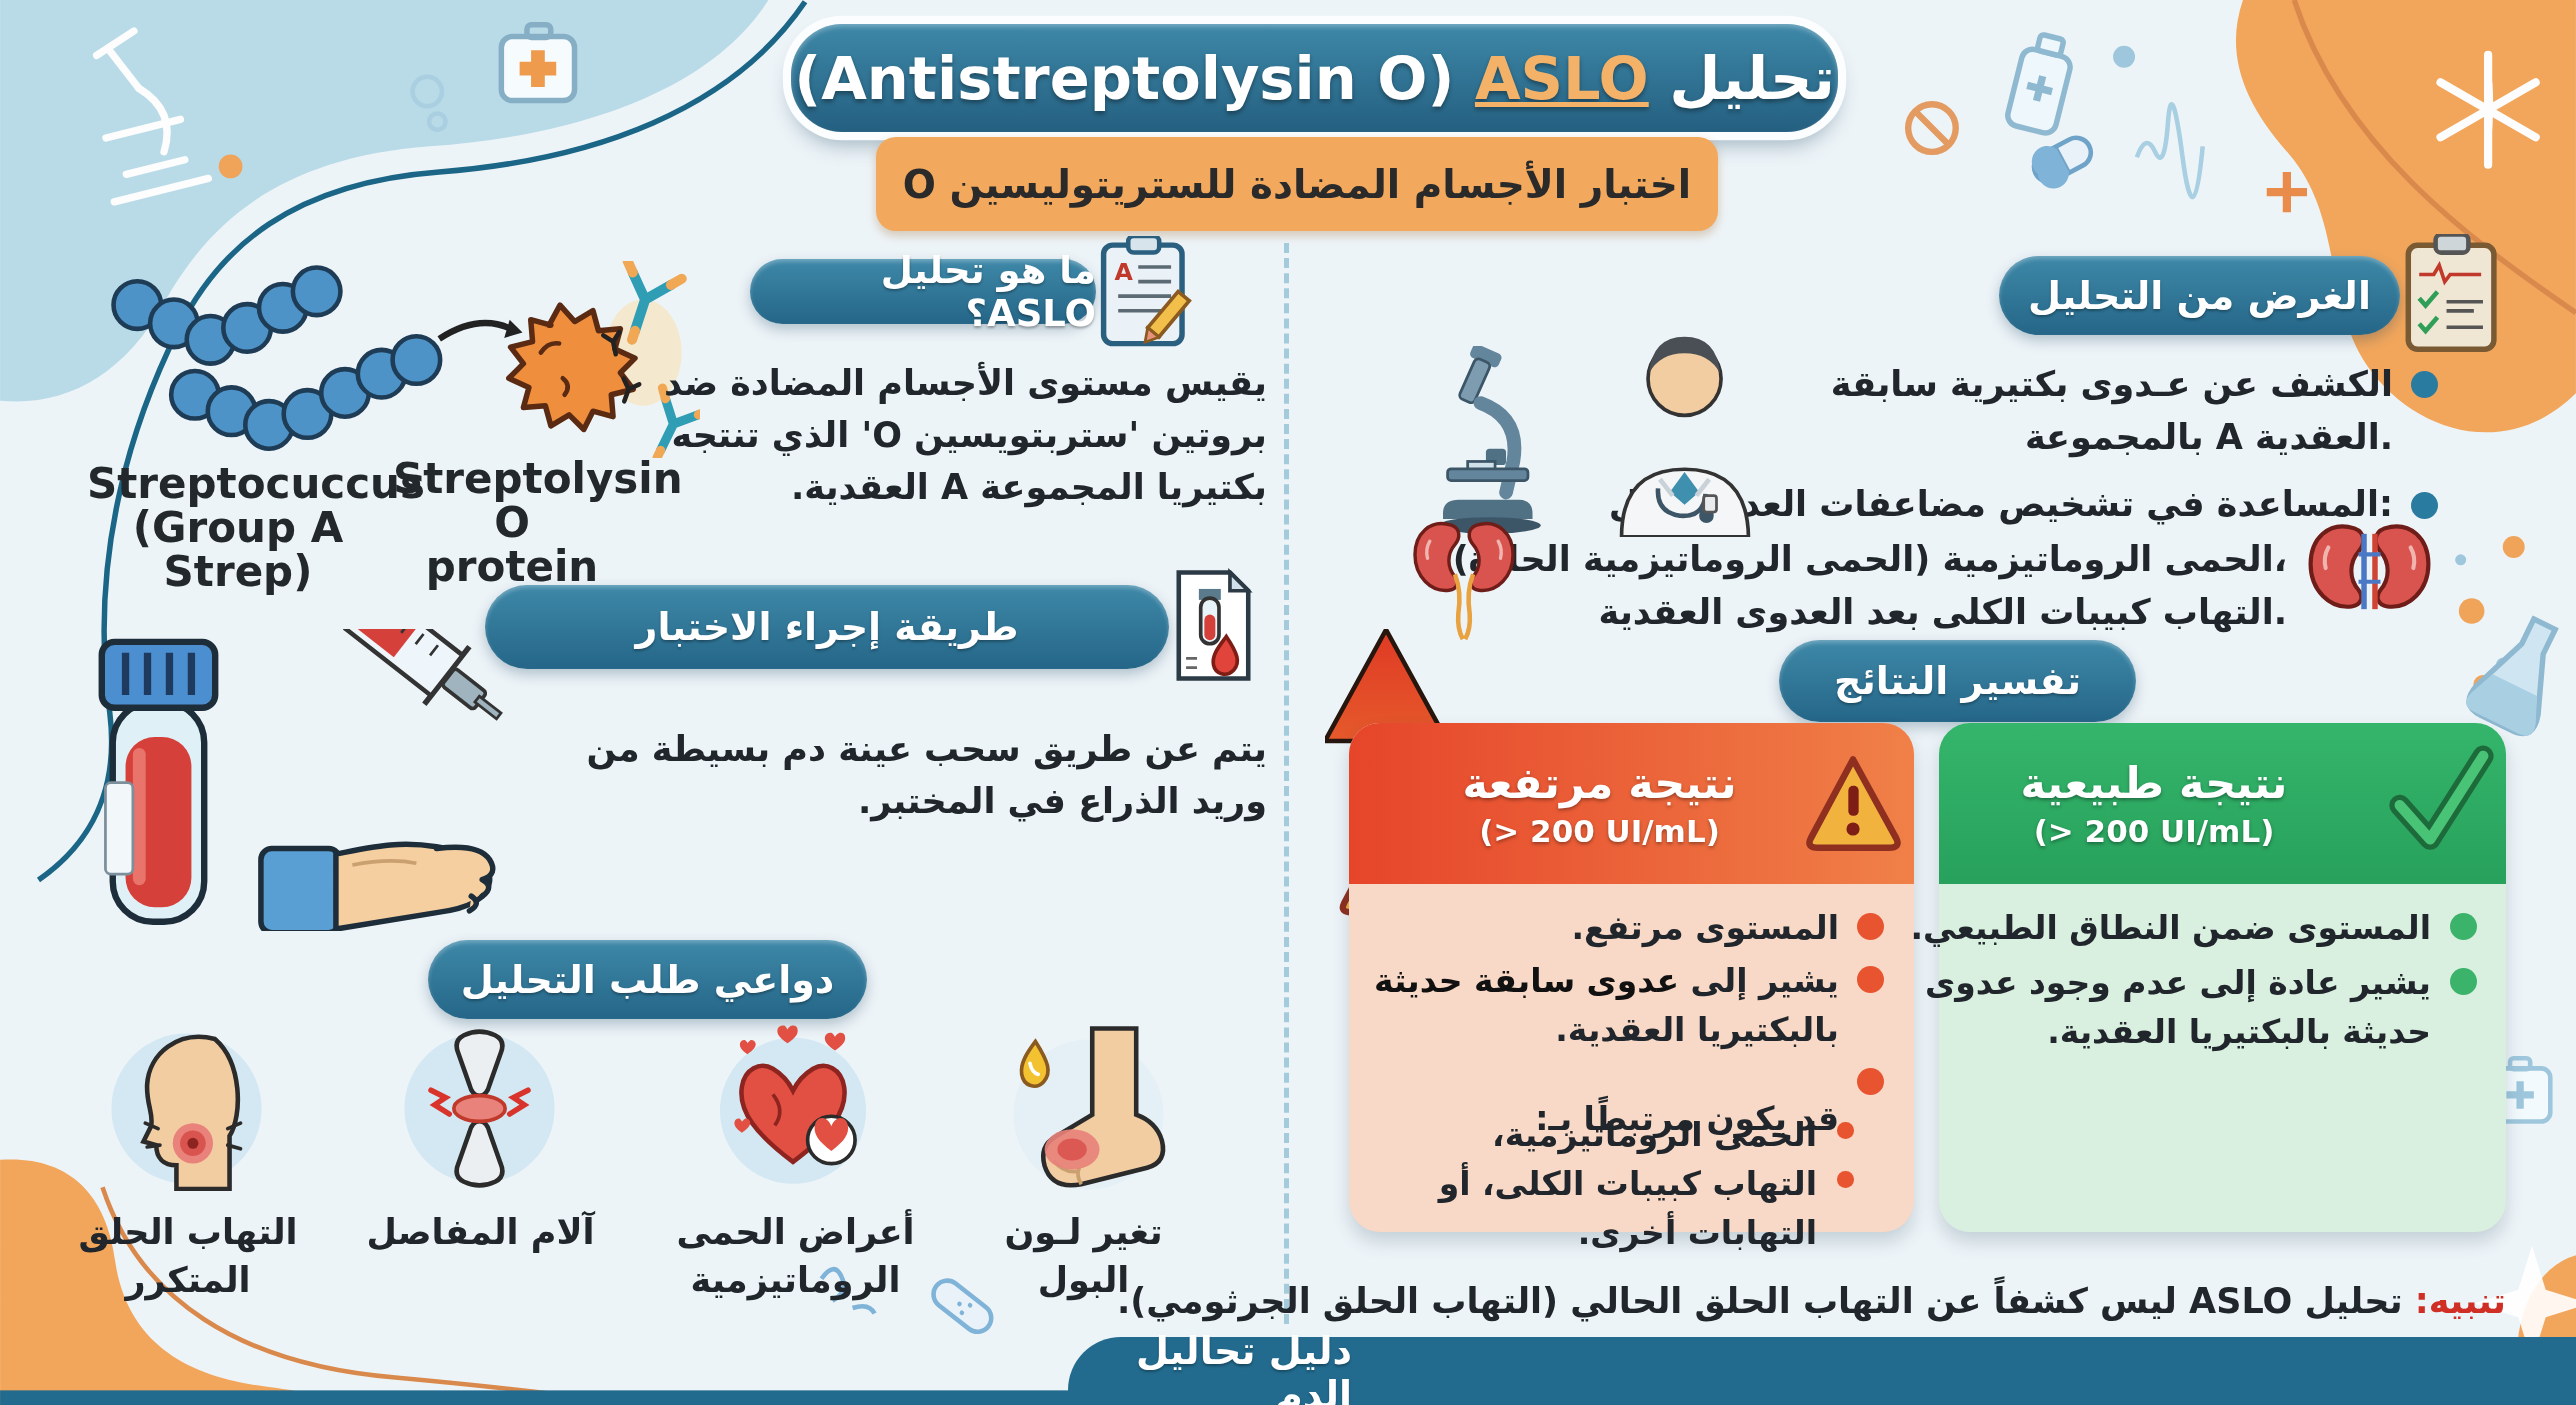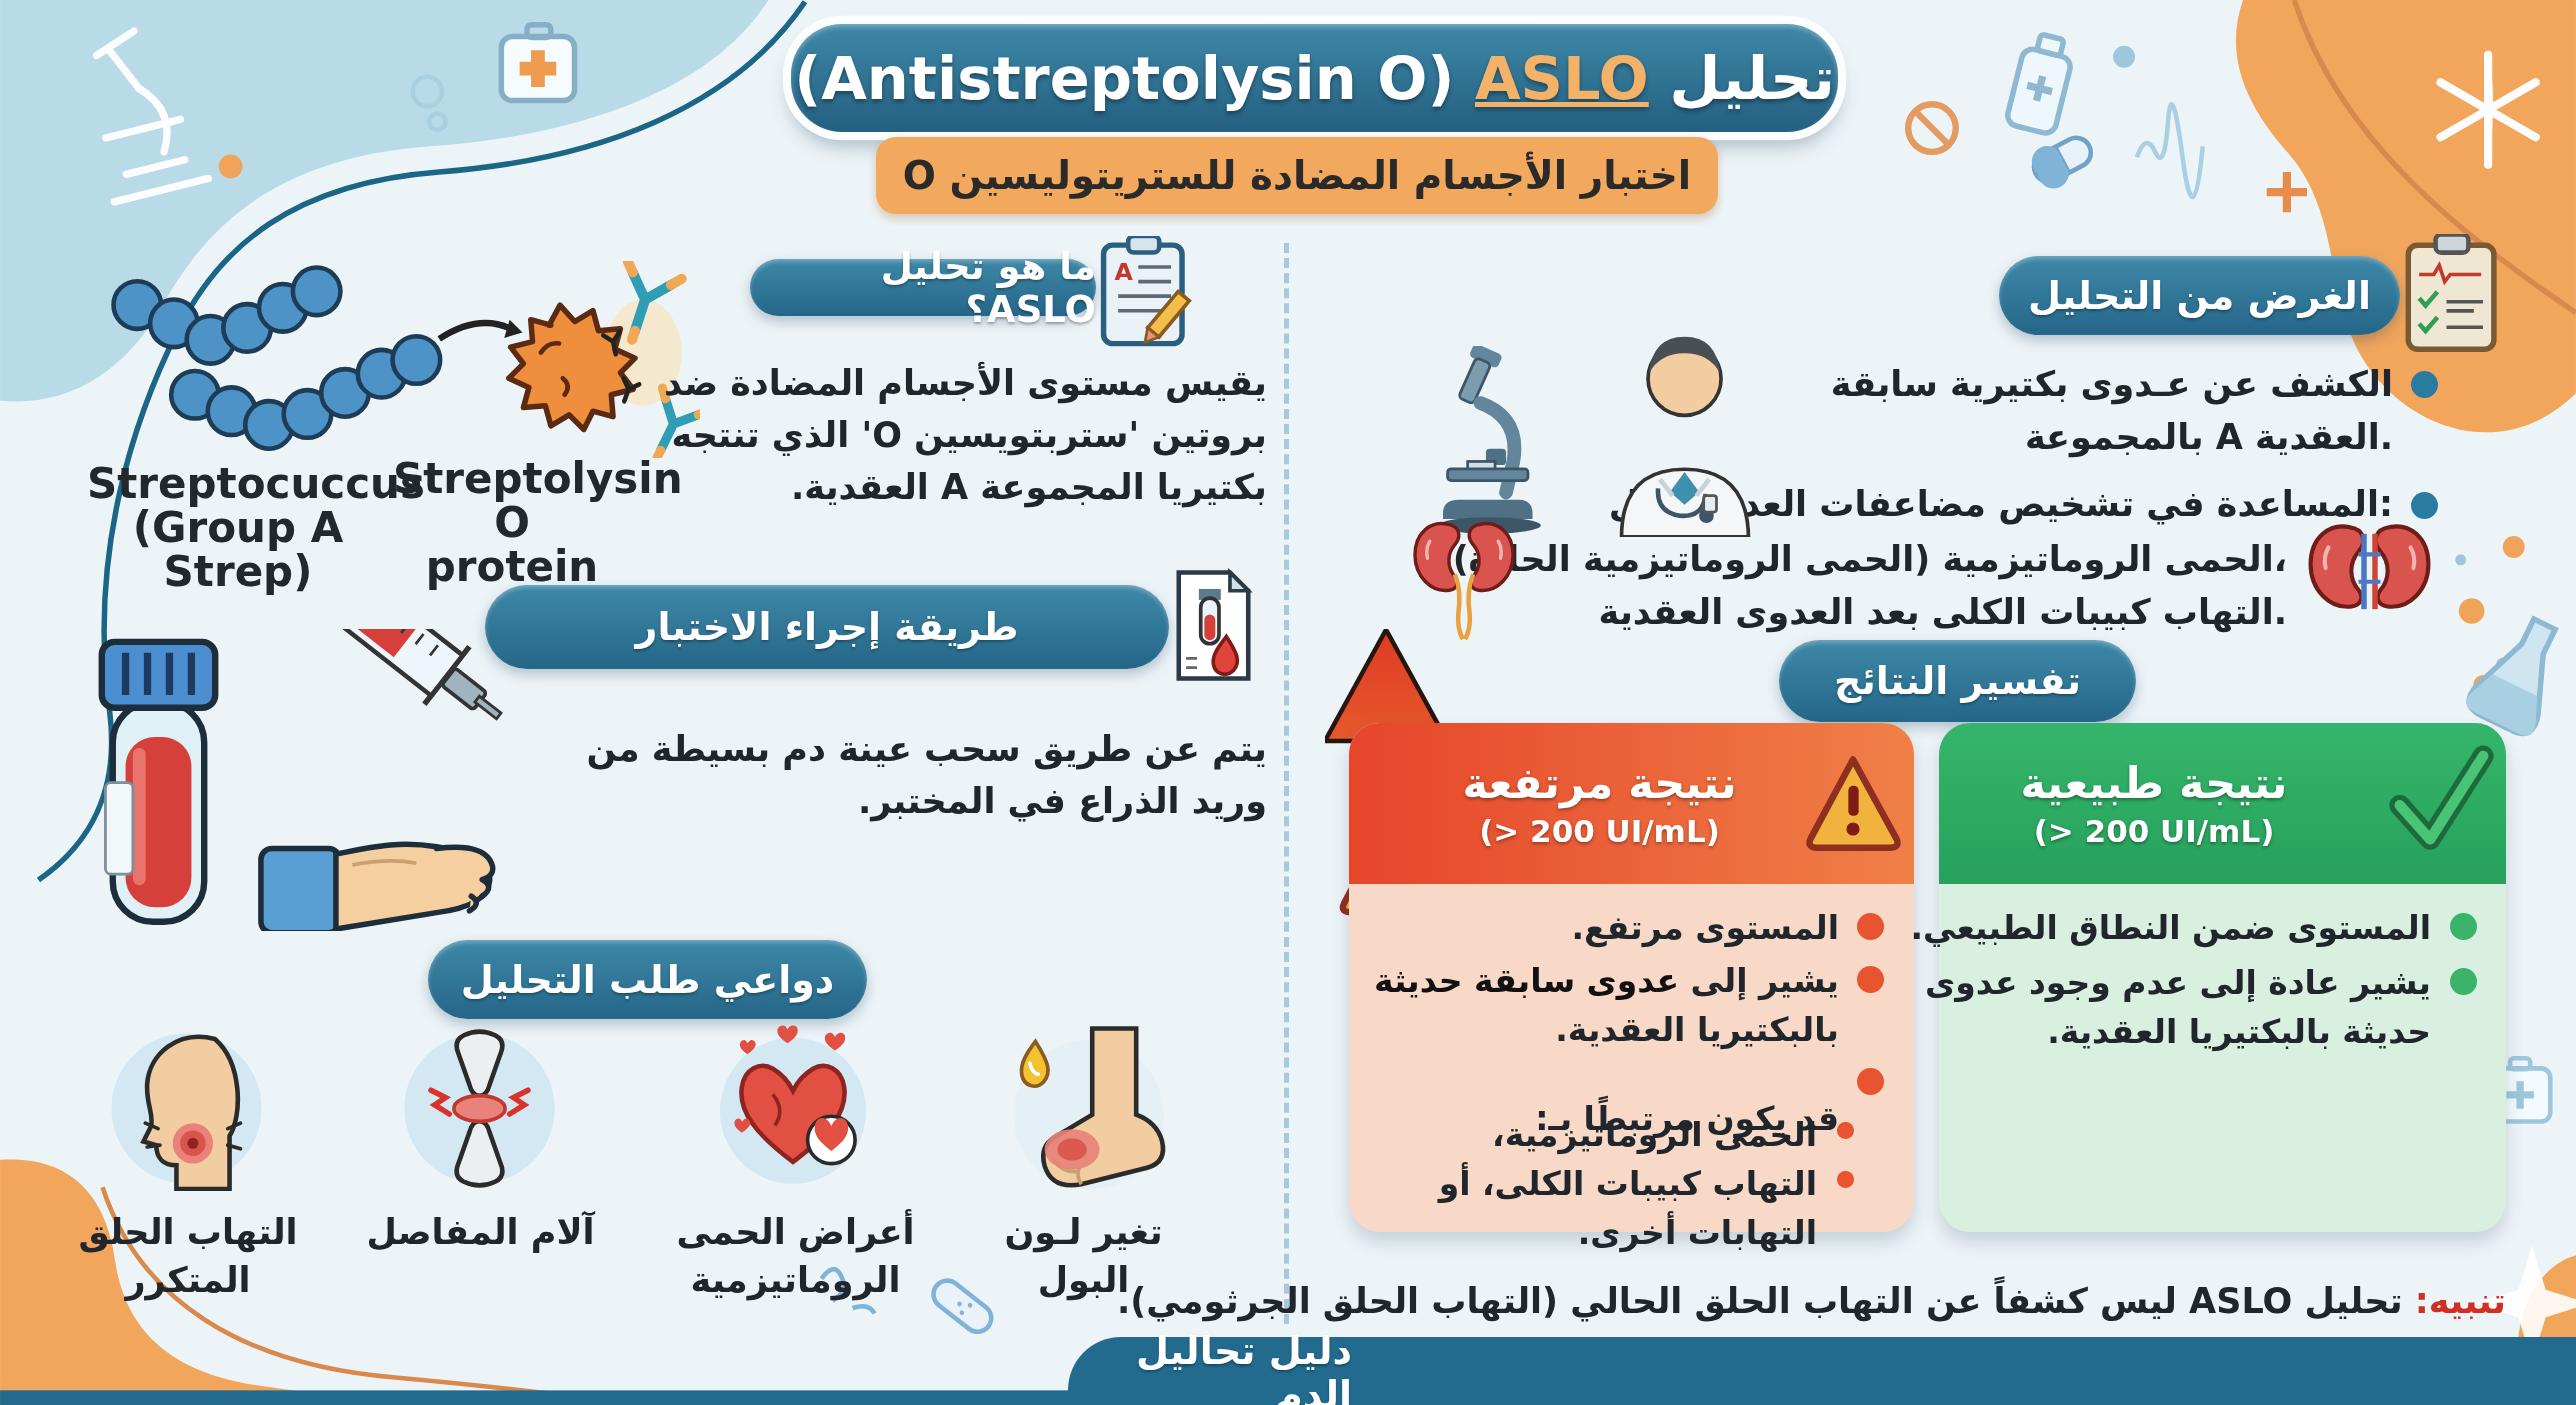--- a/index.html
+++ b/index.html
@@ -125,21 +125,21 @@
     <path d="M898,1398 q14,-20 22,-2 q8,16 -10,26 M932,1430 q18,-6 24,6" fill="none" stroke="#7fb3d8" stroke-width="5"></path>
 
     <rect x="0" y="1520" width="2816" height="16" fill="#226b8e"></rect>
   </svg>
 
   <div class="abs title-banner ctr ar" style="left:791px;top:24px;width:1047px;height:108px;">
     <span>تحليل</span>&nbsp;
     <span class="orange-txt">ASLO</span>&nbsp;
     <span>(Antistreptolysin O)</span>
   </div>
-  <div class="abs subtitle ctr ar" style="left:876px;top:137px;width:842px;height:77px;">اختبار الأجسام المضادة للستريتوليسين O</div>
+  <div class="abs subtitle ctr ar" style="left:876px;top:137px;width:842px;height:94px;">اختبار الأجسام المضادة للستريتوليسين O</div>
 
   <svg class="abs" style="left:87px;top:261px" width="613" height="197" viewBox="0 0 670 215">
     <g fill="#4e93c7" stroke="#1e3c55" stroke-width="5">
       <circle cx="55" cy="48" r="26"></circle>
         <circle cx="95" cy="68" r="26"></circle>
         <circle cx="135" cy="86" r="26"></circle>
       <circle cx="175" cy="73" r="26"></circle>
         <circle cx="214" cy="51" r="26"></circle>
         <circle cx="251" cy="33" r="26"></circle>
     </g>
@@ -178,21 +178,21 @@
   </svg>
   <div class="abs eng" style="left:87px;top:462px;width:302px;">
     <div>Streptocuccus</div>
     <div>(Group A Strep)</div>
   </div>
   <div class="abs eng" style="left:393px;top:457px;width:238px;">
     <div>Streptolysin O</div>
     <div>protein</div>
   </div>
 
-  <div class="abs pill ctr ar" style="left:750px;top:259px;width:346px;height:57px;font-size:37px;">ما هو تحليل ASLO؟</div>
+  <div class="abs pill ctr ar" style="left:750px;top:259px;width:346px;height:65px;font-size:37px;">ما هو تحليل ASLO؟</div>
   <svg class="abs" style="left:1098px;top:236px" width="96" height="114" viewBox="0 0 105 125">
     <rect x="6" y="10" width="86" height="108" rx="10" fill="#eaf2f7" stroke="#2b5f80" stroke-width="6"></rect>
     <rect x="33" y="0" width="34" height="18" rx="6" fill="#d8e4ec" stroke="#2b5f80" stroke-width="5"></rect>
     <text x="18" y="48" font-size="26" fill="#c0392b" font-family="DejaVu Sans" font-weight="bold">A</text>
     <path d="M44,34 h36 M44,50 h36 M22,66 h58 M22,82 h48" stroke="#5c6a74" stroke-width="4"></path>
     <g transform="rotate(40 72 92)">
       <rect x="64" y="58" width="16" height="52" fill="#f2c04a" stroke="#8a5a20" stroke-width="4"></rect>
       <path d="M64,110 h16 l-8,14 Z" fill="#e8927c" stroke="#8a5a20" stroke-width="3"></path>
     </g>
   </svg>

